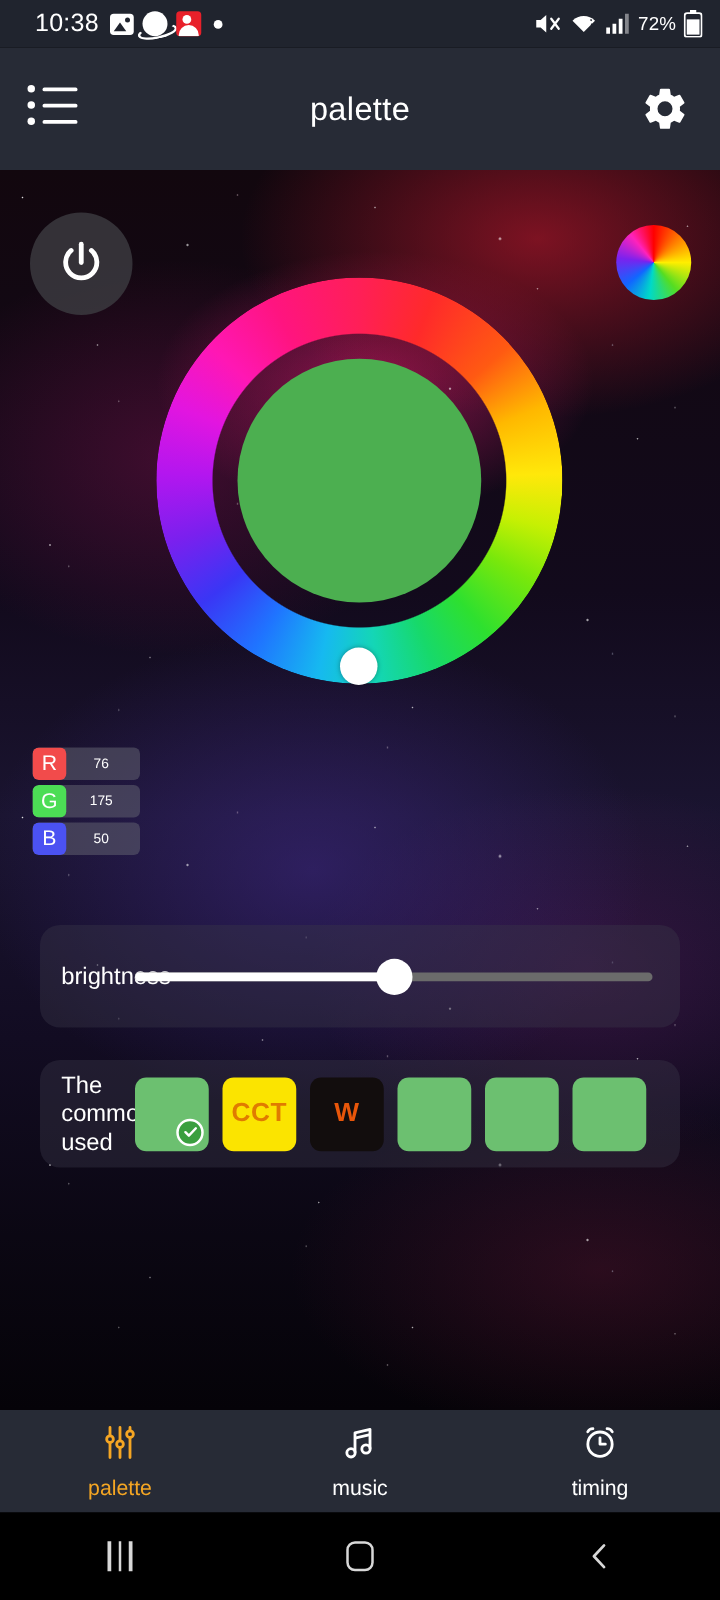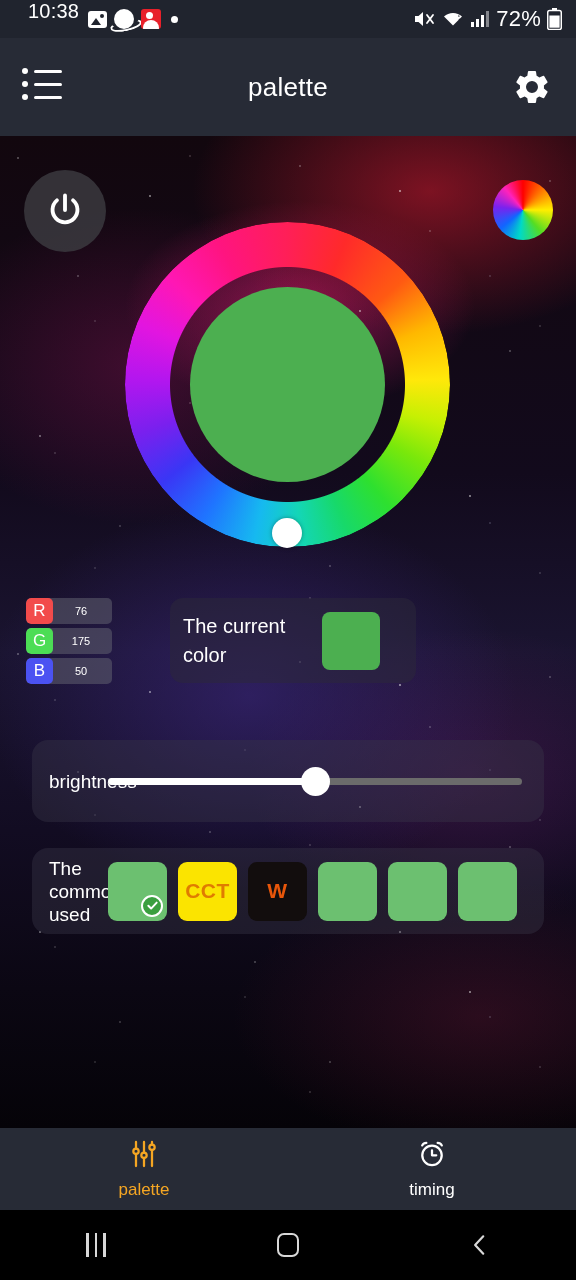--- a/index.html
+++ b/index.html
@@ -14,31 +14,31 @@
     width: 576px; height: 1280px;
     background: #000;
     overflow: hidden;
   }
 
   
   .statusbar {
     position: absolute; top: 0; left: 0;
     width: 576px; height: 38px;
     background: #20242e;
-    display: flex; 
+    display: flex; align-items: center;
     padding: 0 14px 0 28px;
     z-index: 40;
   }
   .sb-time {
     color: #ffffff; font-size: 20px; letter-spacing: .2px;
     font-family: "Liberation Sans", sans-serif;
   }
   .sb-left-icons { display: flex; align-items: center; gap: 7px; margin-left: 9px; }
   .sb-right { margin-left: auto; display: flex; align-items: center; gap: 6px; }
-  .sb-pct { color: #fff; font-size: 22px; letter-spacing: .2px; }
+  .sb-pct { color: #fff; font-size: 15px; letter-spacing: .2px; }
   .ic { display: inline-flex; align-items: center; justify-content: center; }
   .icon-photo {
     width: 19px; height: 17px; background: #fff; border-radius: 3px;
     position: relative;
   }
   .icon-photo::after {
     content: ""; position: absolute; left: 3px; bottom: 3px;
     width: 0; height: 0;
     border-left: 5px solid transparent; border-right: 5px solid transparent;
     border-bottom: 7px solid #20242e;
@@ -419,24 +419,20 @@
     <div class="rgb-row">
       <span class="rgb-key" style="background: rgb(76, 221, 85);">G</span>
       <span class="rgb-val">175</span>
     </div>
     <div class="rgb-row">
       <span class="rgb-key" style="background: rgb(75, 82, 242);">B</span>
       <span class="rgb-val">50</span>
     </div>
   </div>
 
-  <div class="cur-card">
-    <div class="cur-label">The current color</div>
-    <div class="cur-swatch" style="background: rgb(76, 175, 80);"></div>
-  </div>
 
   <div class="panel panel-brightness">
     <div class="panel-label">brightness</div>
     <div class="slider-wrap">
       <div class="slider-track"></div>
       <div class="slider-fill" style="width: 50%;"></div>
       <div class="slider-thumb" style="left: calc(50% - 14.5px);"></div>
     </div>
   </div>
 
@@ -482,20 +478,31 @@
               <circle cx="12" cy="13" r="2"></circle>
               <circle cx="18" cy="7" r="2"></circle>
           </g>
         </svg>
       </span>
       <span class="nav-label" style="color: rgb(245, 166, 35);">palette</span>
     </div>
     <div class="nav-item">
       <span>
         <svg width="32" height="32" viewBox="0 0 24 24">
+          <path d="M9 18V6.2l9-2.1v11.6" fill="none" stroke="#fff" stroke-width="1.7" stroke-linejoin="round"></path>
+          <path d="M9 9.4l9-2.1" stroke="#fff" stroke-width="1.7"></path>
+          <circle cx="6.6" cy="18.2" r="2.5" fill="none" stroke="#fff" stroke-width="1.7"></circle>
+          <circle cx="15.6" cy="15.9" r="2.5" fill="none" stroke="#fff" stroke-width="1.7"></circle>
+        </svg>
+      </span>
+      <span class="nav-label">music</span>
+    </div>
+    <div class="nav-item">
+      <span>
+        <svg width="32" height="32" viewBox="0 0 24 24">
           <circle cx="12" cy="13" r="7.3" fill="none" stroke="#fff" stroke-width="1.7"></circle>
           <path d="M12 9.2V13h3.2" stroke="#fff" stroke-width="1.7" fill="none" stroke-linecap="round" stroke-linejoin="round"></path>
           <path d="M4.6 5.6a3.6 3.6 0 013.2-1.9M19.4 5.6a3.6 3.6 0 00-3.2-1.9" stroke="#fff" stroke-width="1.6" fill="none" stroke-linecap="round"></path>
         </svg>
       </span>
       <span class="nav-label">timing</span>
     </div>
   </div>
 
   <div class="androidnav">

